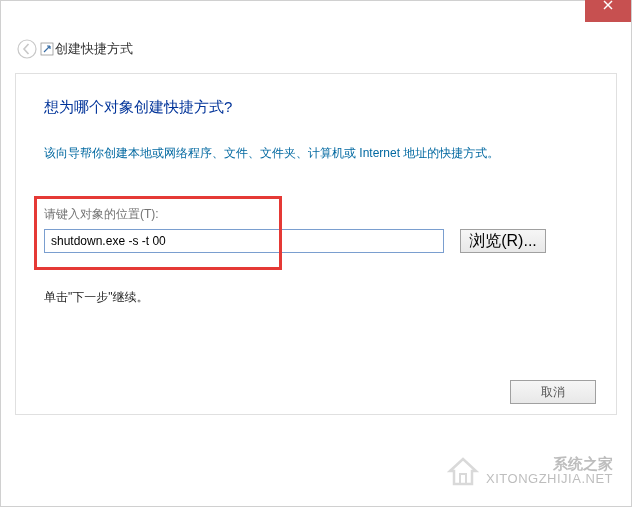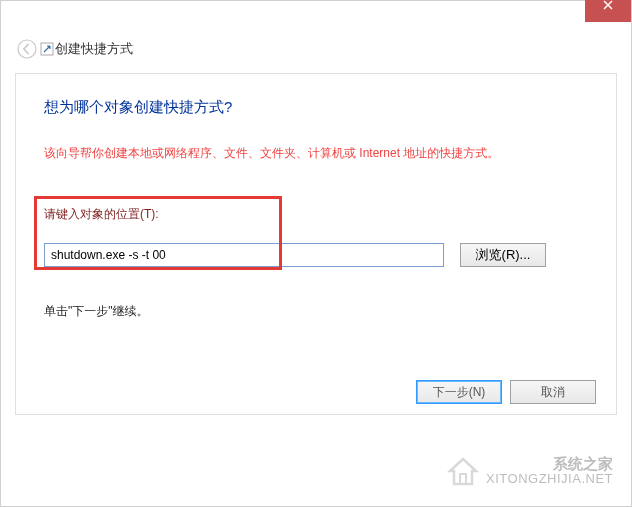--- a/index.html
+++ b/index.html
@@ -64,63 +64,63 @@
       height: 342px;
       padding: 24px 28px 14px 28px;
       position: relative;
     }
     .headline {
       color: #003399;
       font-size: 15px;
       margin-bottom: 28px;
     }
     .intro {
-      color: #ef4444;
+      color: #0369a1;
       font-size: 12px;
       margin-bottom: 44px;
     }
     .input-block {
       position: relative;
       margin-bottom: 36px;
     }
     .highlight-box {
       position: absolute;
       border: 3px solid #e53935;
       left: -10px;
       top: -10px;
       width: 248px;
       height: 74px;
       pointer-events: none;
       z-index: 5;
     }
     .input-label {
       font-size: 12px;
-      margin-bottom: 20px;
-      color: #7f1d1d;
+      margin-bottom: 6px;
+      color: #737373;
     }
     .input-row {
       display: flex;
       align-items: flex-end;
       gap: 16px;
     }
     .path-input {
       width: 400px;
       height: 24px;
       border: 1px solid #7a9ecf;
       padding: 2px 6px;
       font-size: 12px;
       font-family: inherit;
       outline: none;
     }
     .browse-btn {
       width: 86px;
       height: 24px;
       background: linear-gradient(#f6f6f6, #e8e8e8);
       border: 1px solid #a0a0a0;
-      font-size: 13px;
+      font-size: 16px;
       font-family: inherit;
       cursor: pointer;
       padding: 0;
     }
     .continue {
       font-size: 12px;
       color: #222;
     }
     .footer {
       position: absolute;
@@ -200,21 +200,20 @@
       <div class="input-label">请键入对象的位置(T):</div>
       <div class="input-row">
         <input type="text" class="path-input" value="shutdown.exe -s -t 00" style="">
         <button class="browse-btn">浏览(R)...</button>
       </div>
     </div>
 
     <div class="continue">单击"下一步"继续。</div>
 
     <div class="footer">
-      <button class="next-btn">下一步(N)</button>
       <button class="cancel-btn">取消</button>
     </div>
   </div>
 
   <div class="watermark">
     <svg width="34" height="34" viewBox="0 0 34 34">
       <path d="M4 17 L17 5 L30 17 L26 17 L26 30 L8 30 L8 17 Z" fill="none" stroke="#bbb" stroke-width="2.5"></path>
       <rect x="14" y="20" width="6" height="10" fill="none" stroke="#bbb" stroke-width="2"></rect>
     </svg>
     <div class="watermark-text">

